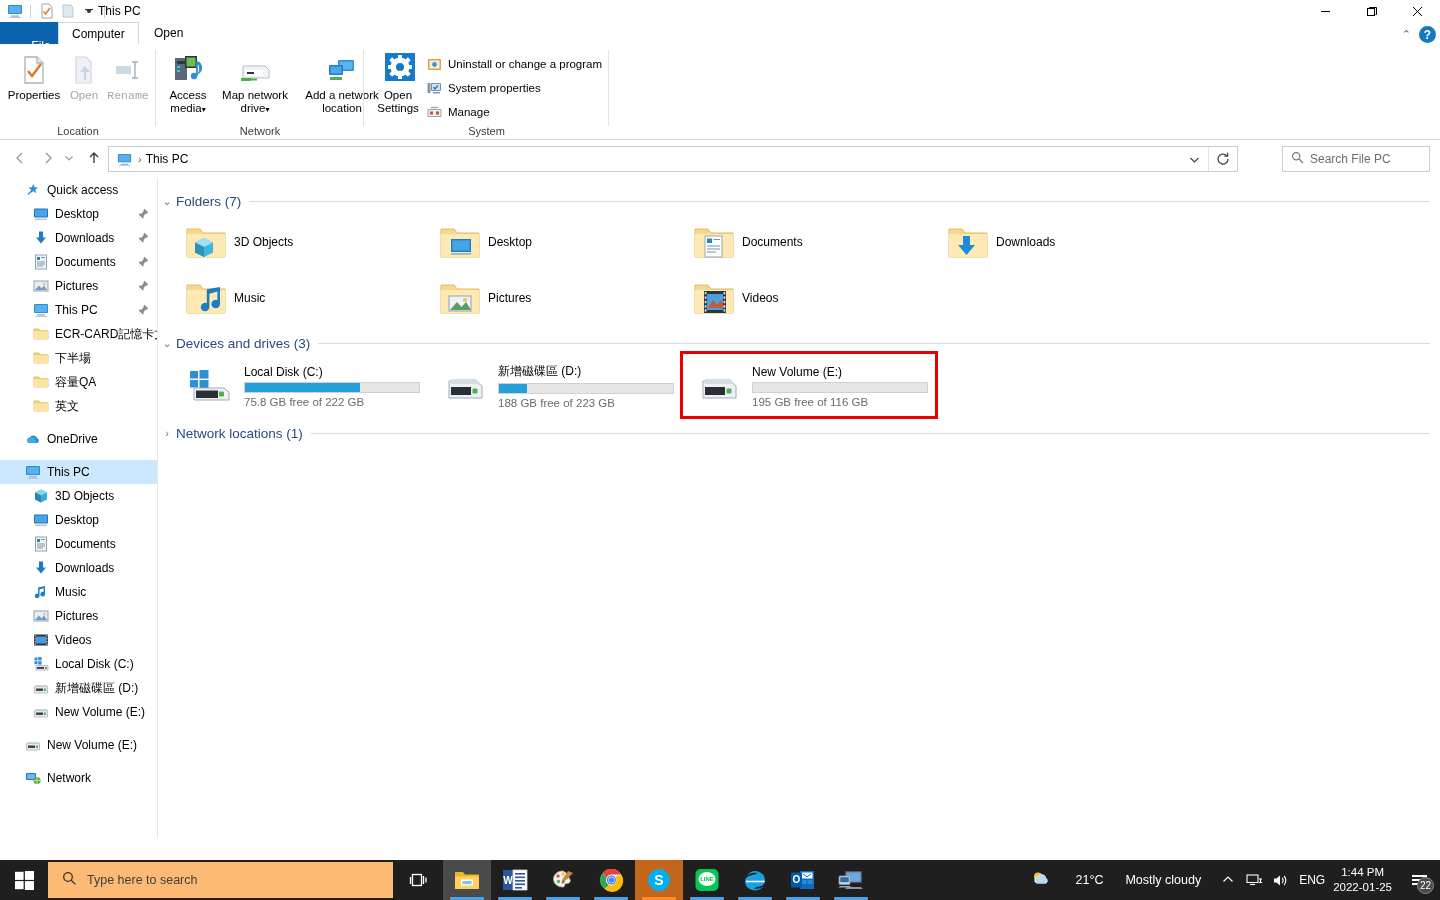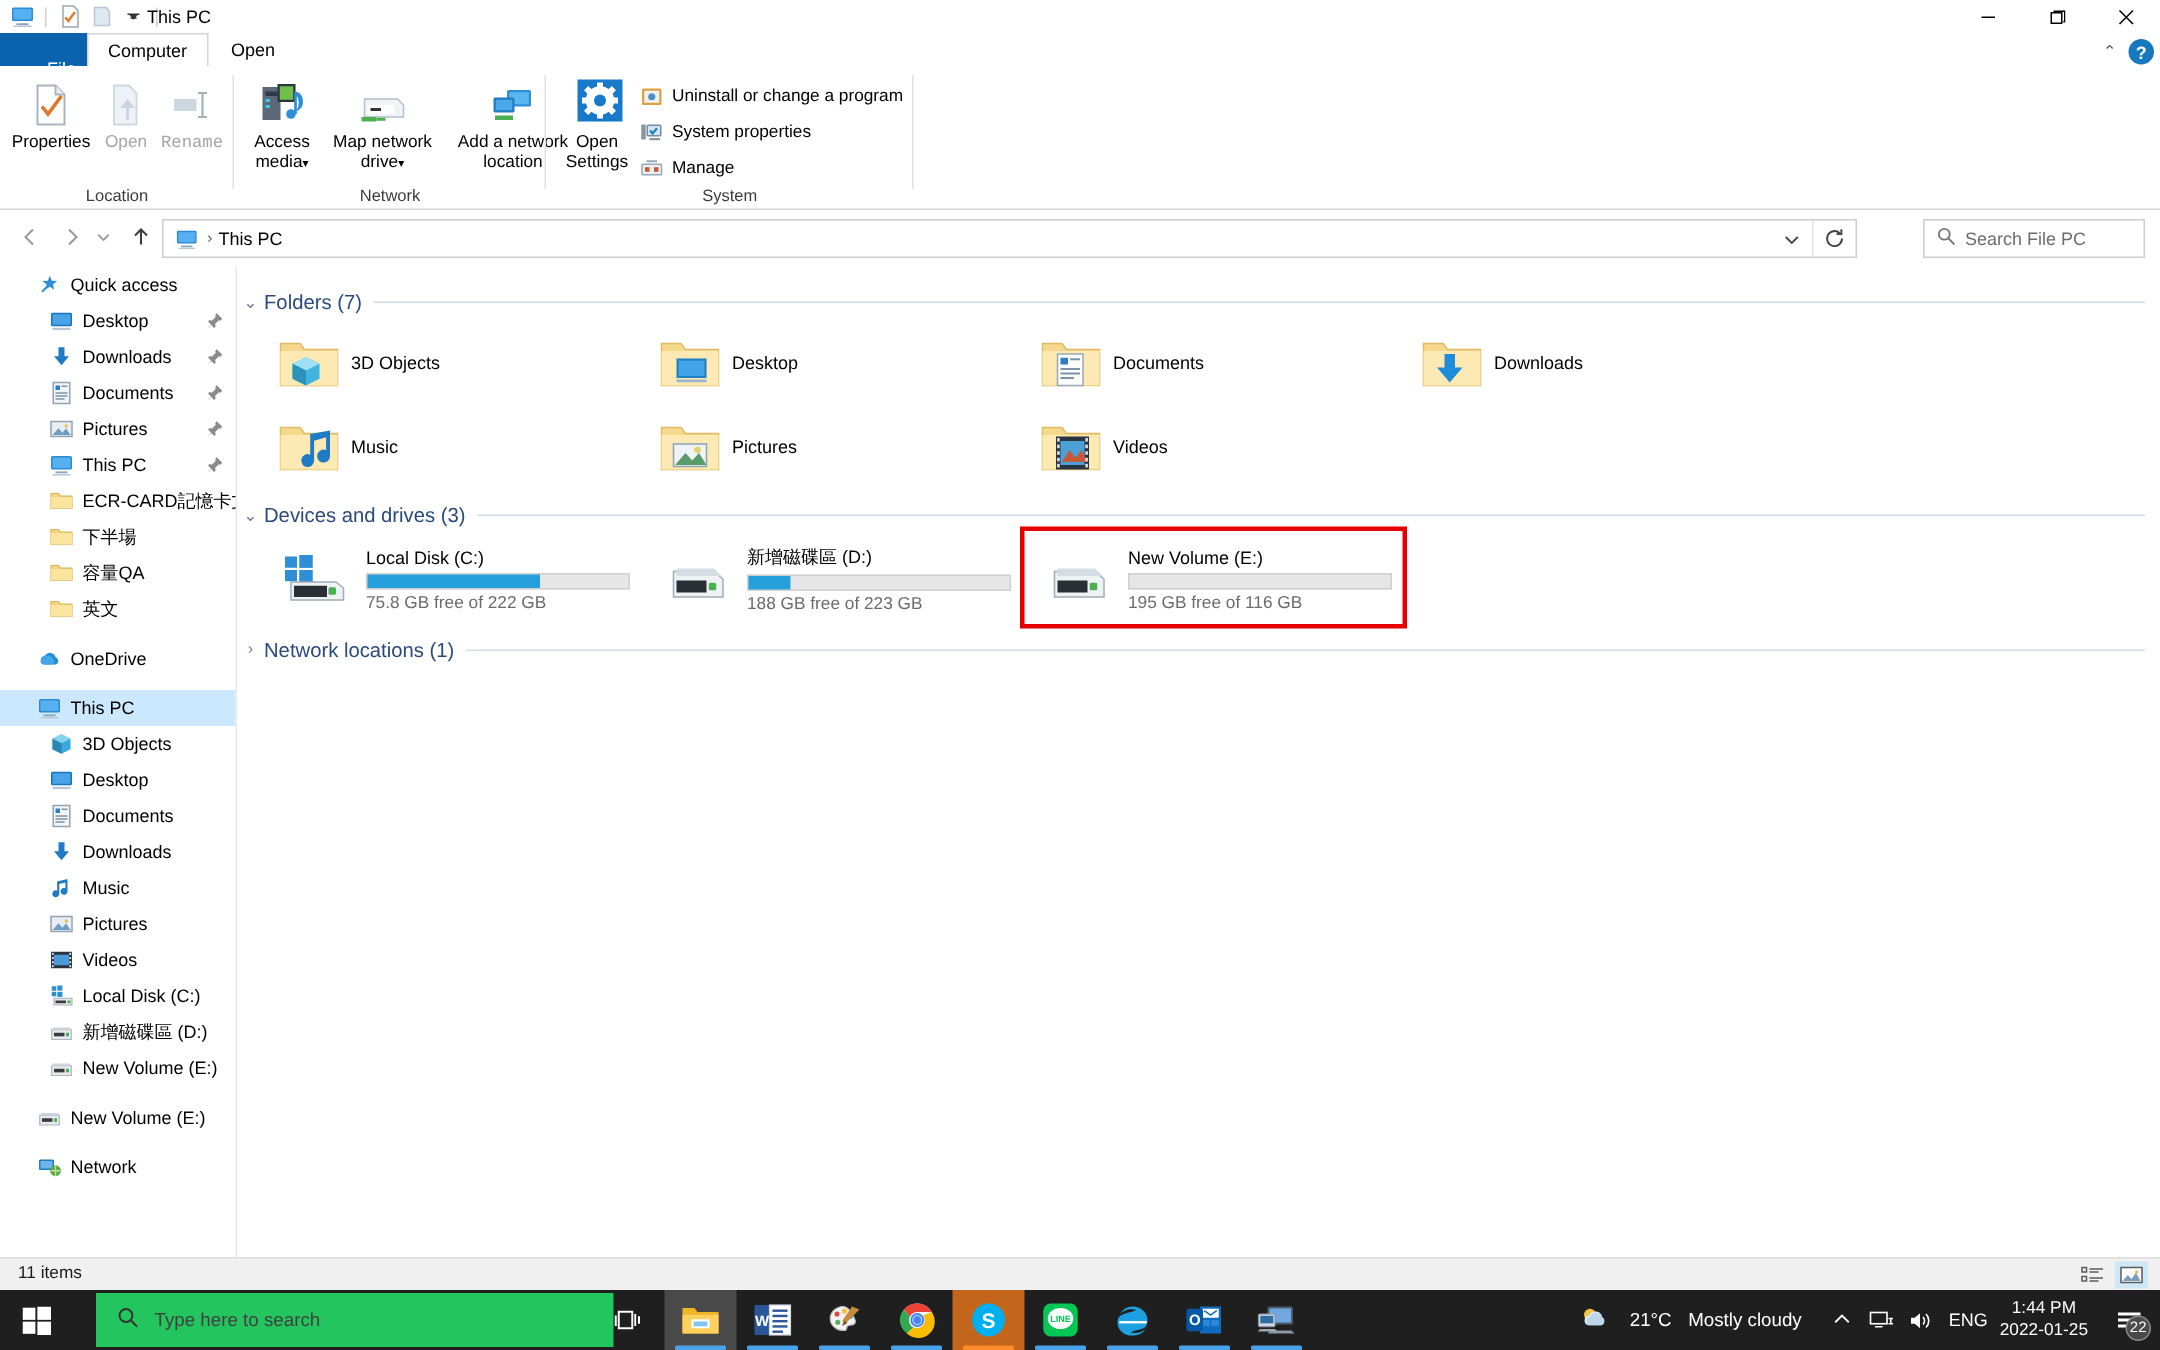--- a/index.html
+++ b/index.html
@@ -89,29 +89,29 @@
   
   .statusbar{position:absolute;left:0;top:838px;width:1440px;height:22px;background:#f0f0f0;border-top:1px solid #dcdcdc;}
   .statusbar .cnt{position:absolute;left:12px;top:4px;font-size:11.5px;color:#1a1a1a;}
   .viewbtns{position:absolute;right:8px;top:2px;display:flex;gap:4px;}
   .vbtn{width:22px;height:18px;display:flex;align-items:center;justify-content:center;}
   .vbtn.act{background:#cfe8f7;}
 
   
   .taskbar{position:absolute;left:0;top:860px;width:1440px;height:40px;background:#1f1f1f;}
   .startbtn{position:absolute;left:0;top:0;width:48px;height:40px;display:flex;align-items:center;justify-content:center;}
-  .tsearch{position:absolute;left:64px;top:2px;width:345px;height:36px;background:#22c55e;display:flex;align-items:center;}
+  .tsearch{position:absolute;left:48px;top:2px;width:345px;height:36px;background:#fdba74;display:flex;align-items:center;}
   .tsearch .ico{margin:0 10px 0 14px;color:#333;}
   .tsearch .ph{font-size:12.5px;color:#404040;}
   .tviewbtn{position:absolute;left:398px;top:0;width:40px;height:40px;display:flex;align-items:center;justify-content:center;}
   .tapps{position:absolute;left:443px;top:0;height:40px;display:flex;}
   .tapp{width:48px;height:40px;display:flex;align-items:center;justify-content:center;position:relative;}
   .tapp .uline{position:absolute;bottom:0;left:7px;width:34px;height:3px;border-radius:1px;}
   .tray{position:absolute;right:0;top:0;height:40px;display:flex;align-items:center;}
-  .weather{display:flex;align-items:center;gap:11px;color:#fff;font-size:12.5px;margin-right:14px;}
+  .weather{display:flex;align-items:center;gap:22px;color:#fff;font-size:12.5px;margin-right:14px;}
   .trayico{width:26px;height:40px;display:flex;align-items:center;justify-content:center;color:#fff;}
   .traylang{color:#fff;font-size:12px;margin:0 8px 0 6px;}
   .clock{color:#fff;font-size:11.5px;line-height:15px;text-align:center;margin-right:10px;}
   .notif{width:34px;height:40px;display:flex;align-items:center;justify-content:center;position:relative;margin-right:4px;}
   .badge{position:absolute;right:2px;bottom:6px;min-width:17px;height:17px;border-radius:9px;background:#4a4a4a;color:#fff;
     font-size:10px;display:flex;align-items:center;justify-content:center;border:1px solid #8a8a8a;padding:0 2px;box-sizing:border-box;}
 </style>
 </head>
 <body>
 
@@ -814,39 +814,20 @@
         <div class="hlbox" style="border-color: rgb(230, 0, 0); left: 502px; top: -5px; width: 258px; height: 68px;"></div>
       </div>
 
     <div class="grouphdr" style="margin-top:4px;">
       <span class="gchev">›</span>
       <span class="gtitle">Network locations (1)</span>
       <span class="gline"></span>
     </div>
   </div>
 
-  <div class="statusbar">
-    <span class="cnt">11 items</span>
-    <span class="viewbtns">
-      <span class="vbtn">
-        <svg width="16" height="14" viewBox="0 0 16 14">
-            <rect x="1" y="2" width="3" height="3" fill="none" stroke="#5a5a5a" stroke-width="1"></rect>
-            <rect x="1" y="8" width="3" height="3" fill="none" stroke="#5a5a5a" stroke-width="1"></rect>
-            <path d="M6 3h9M6 5h6M6 9h9M6 11h6" stroke="#5a5a5a" stroke-width="1"></path>
-          </svg>
-      </span>
-      <span class="vbtn act">
-        <svg width="16" height="14" viewBox="0 0 16 14">
-            <rect x="1" y="2" width="14" height="10" fill="#fff" stroke="#5a5a5a" stroke-width="1"></rect>
-            <path d="M2 11l3.5-4 2.5 2.6L11 5.5 14 11z" fill="#7d9bbd"></path>
-            <circle cx="11.5" cy="5" r="1.2" fill="#d9c15a"></circle>
-          </svg>
-      </span>
-    </span>
-  </div>
 </div>
 
 <div class="taskbar">
   <div class="startbtn">
     <svg width="19" height="19" viewBox="0 0 19 19">
         <rect x="0" y="0.8" width="8.6" height="8.1" fill="#fff"></rect>
         <rect x="9.9" y="0" width="9.1" height="8.9" fill="#fff"></rect>
         <rect x="0" y="10.1" width="8.6" height="8.1" fill="#fff"></rect>
         <rect x="9.9" y="10.1" width="9.1" height="8.9" fill="#fff"></rect>
       </svg>

